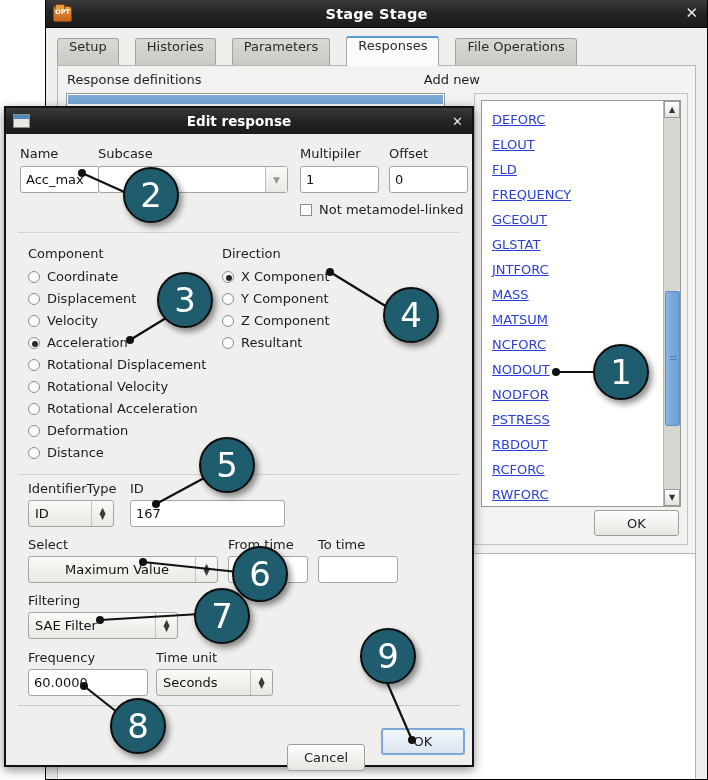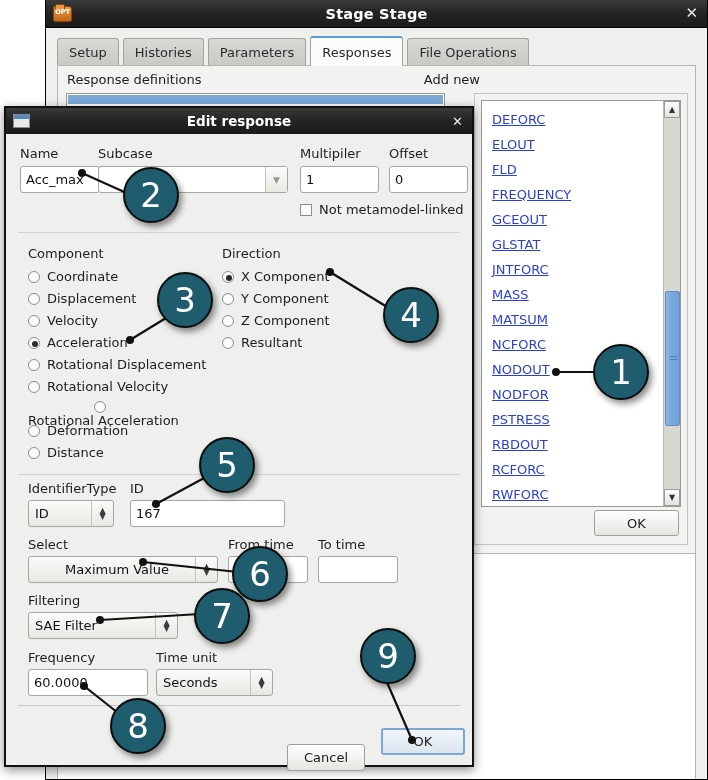--- a/index.html
+++ b/index.html
@@ -49,26 +49,26 @@
     line-height:1; cursor:pointer;
   }
 
   
   .tabstrip {
     position:absolute; left:11px; top: 36px; height: 30px;
     display:flex; align-items:flex-end;
   }
   .tab {
     height: 28px; padding: 0 11px;
-    display:flex; align-items:center;
+    display:flex; 
     font-size: 13px; color:#2b2b2b;
     background: linear-gradient(to bottom,#d8d8d4,#c9c9c4);
     border:1px solid #a4a49e; border-bottom:none;
     border-radius: 3px 3px 0 0;
-    margin-right: 4px;
+    margin-right: 16px;
   }
   .tab.active {
     height: 30px;
     background:#fbfbfa;
     border-color:#a4a49e;
     border-top: 2px solid #5b9bd5;
     position:relative; z-index:3;
   }
 
   
@@ -356,21 +356,21 @@
           <span>Acceleration</span>
         </div>
       <div class="radio-row" style="left:22px; top:223px;">
         <span class="radio"></span>
           <span>Rotational Displacement</span>
         </div>
       <div class="radio-row" style="left:22px; top:245px;">
         <span class="radio"></span>
           <span>Rotational Velocity</span>
         </div>
-      <div class="radio-row" style="left:22px; top:267px;flex-direction:column;">
+      <div class="radio-row" style="left:22px; top:267px;">
         <span class="radio"></span>
           <span>Rotational Acceleration</span>
         </div>
       <div class="radio-row" style="left:22px; top:289px;">
         <span class="radio"></span>
           <span>Deformation</span>
         </div>
       <div class="radio-row" style="left:22px; top:311px;">
         <span class="radio"></span>
           <span>Distance</span>

